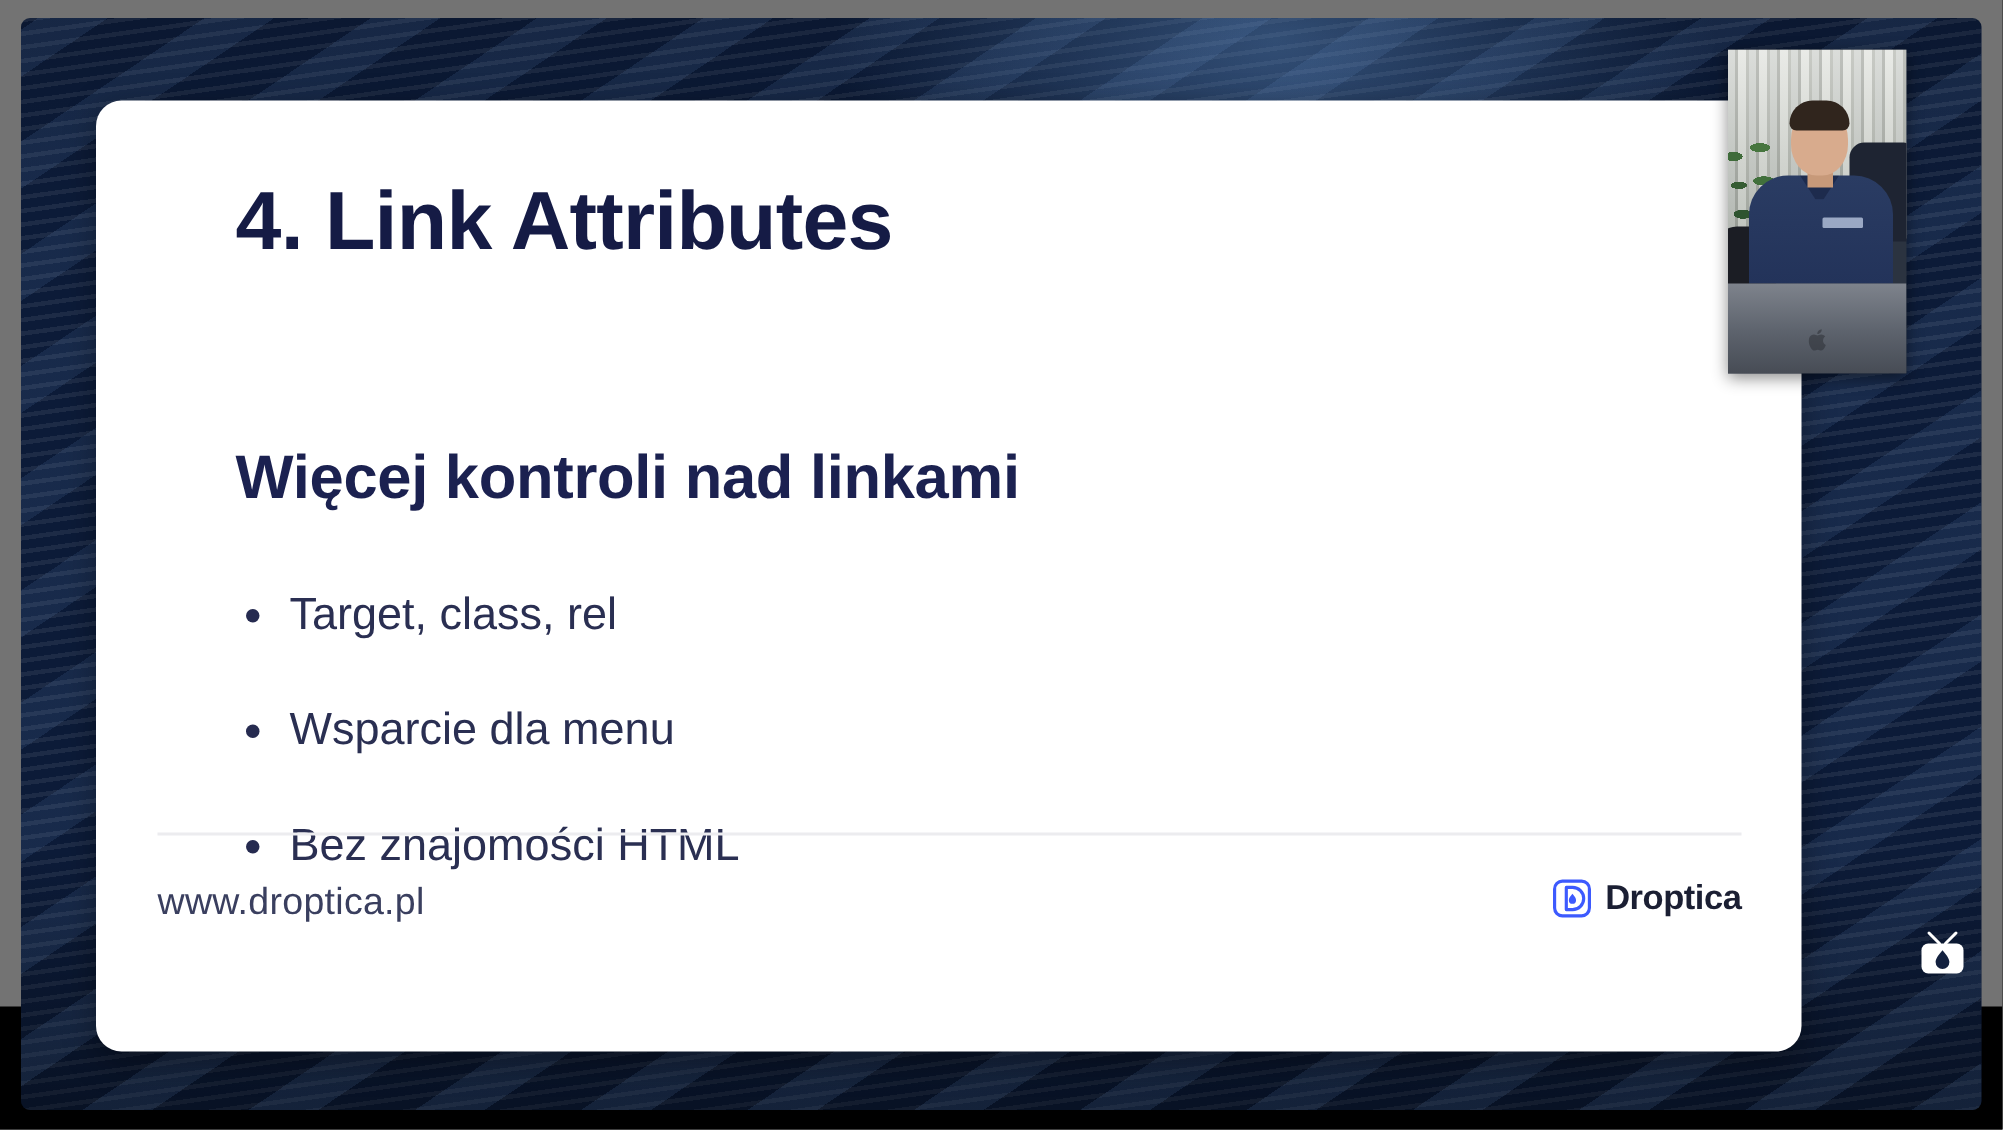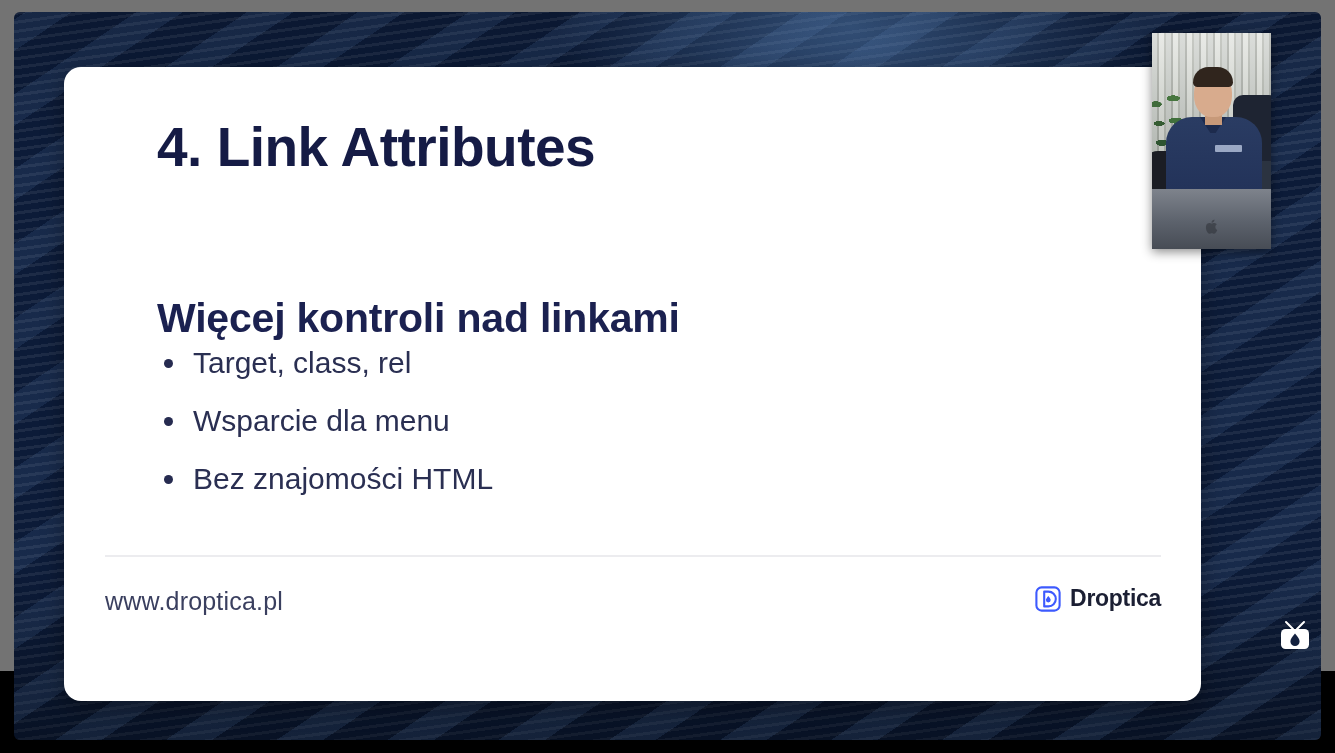--- a/index.html
+++ b/index.html
@@ -103,20 +103,21 @@
   }
   .bullet-item{
     position:relative;
     padding-left:36px;
     font-size:30px;
     font-weight:400;
     color:#2a2f52;
     line-height:1;
     margin-bottom:28px;
     white-space:nowrap;
+    margin-top:47px;
   }
   .bullet-item .dot{
     position:absolute;
     left:7px; top:11px;
     width:9px; height:9px;
     border-radius:50%;
     background:#262b50;
   }
 
   .footer-divider{

